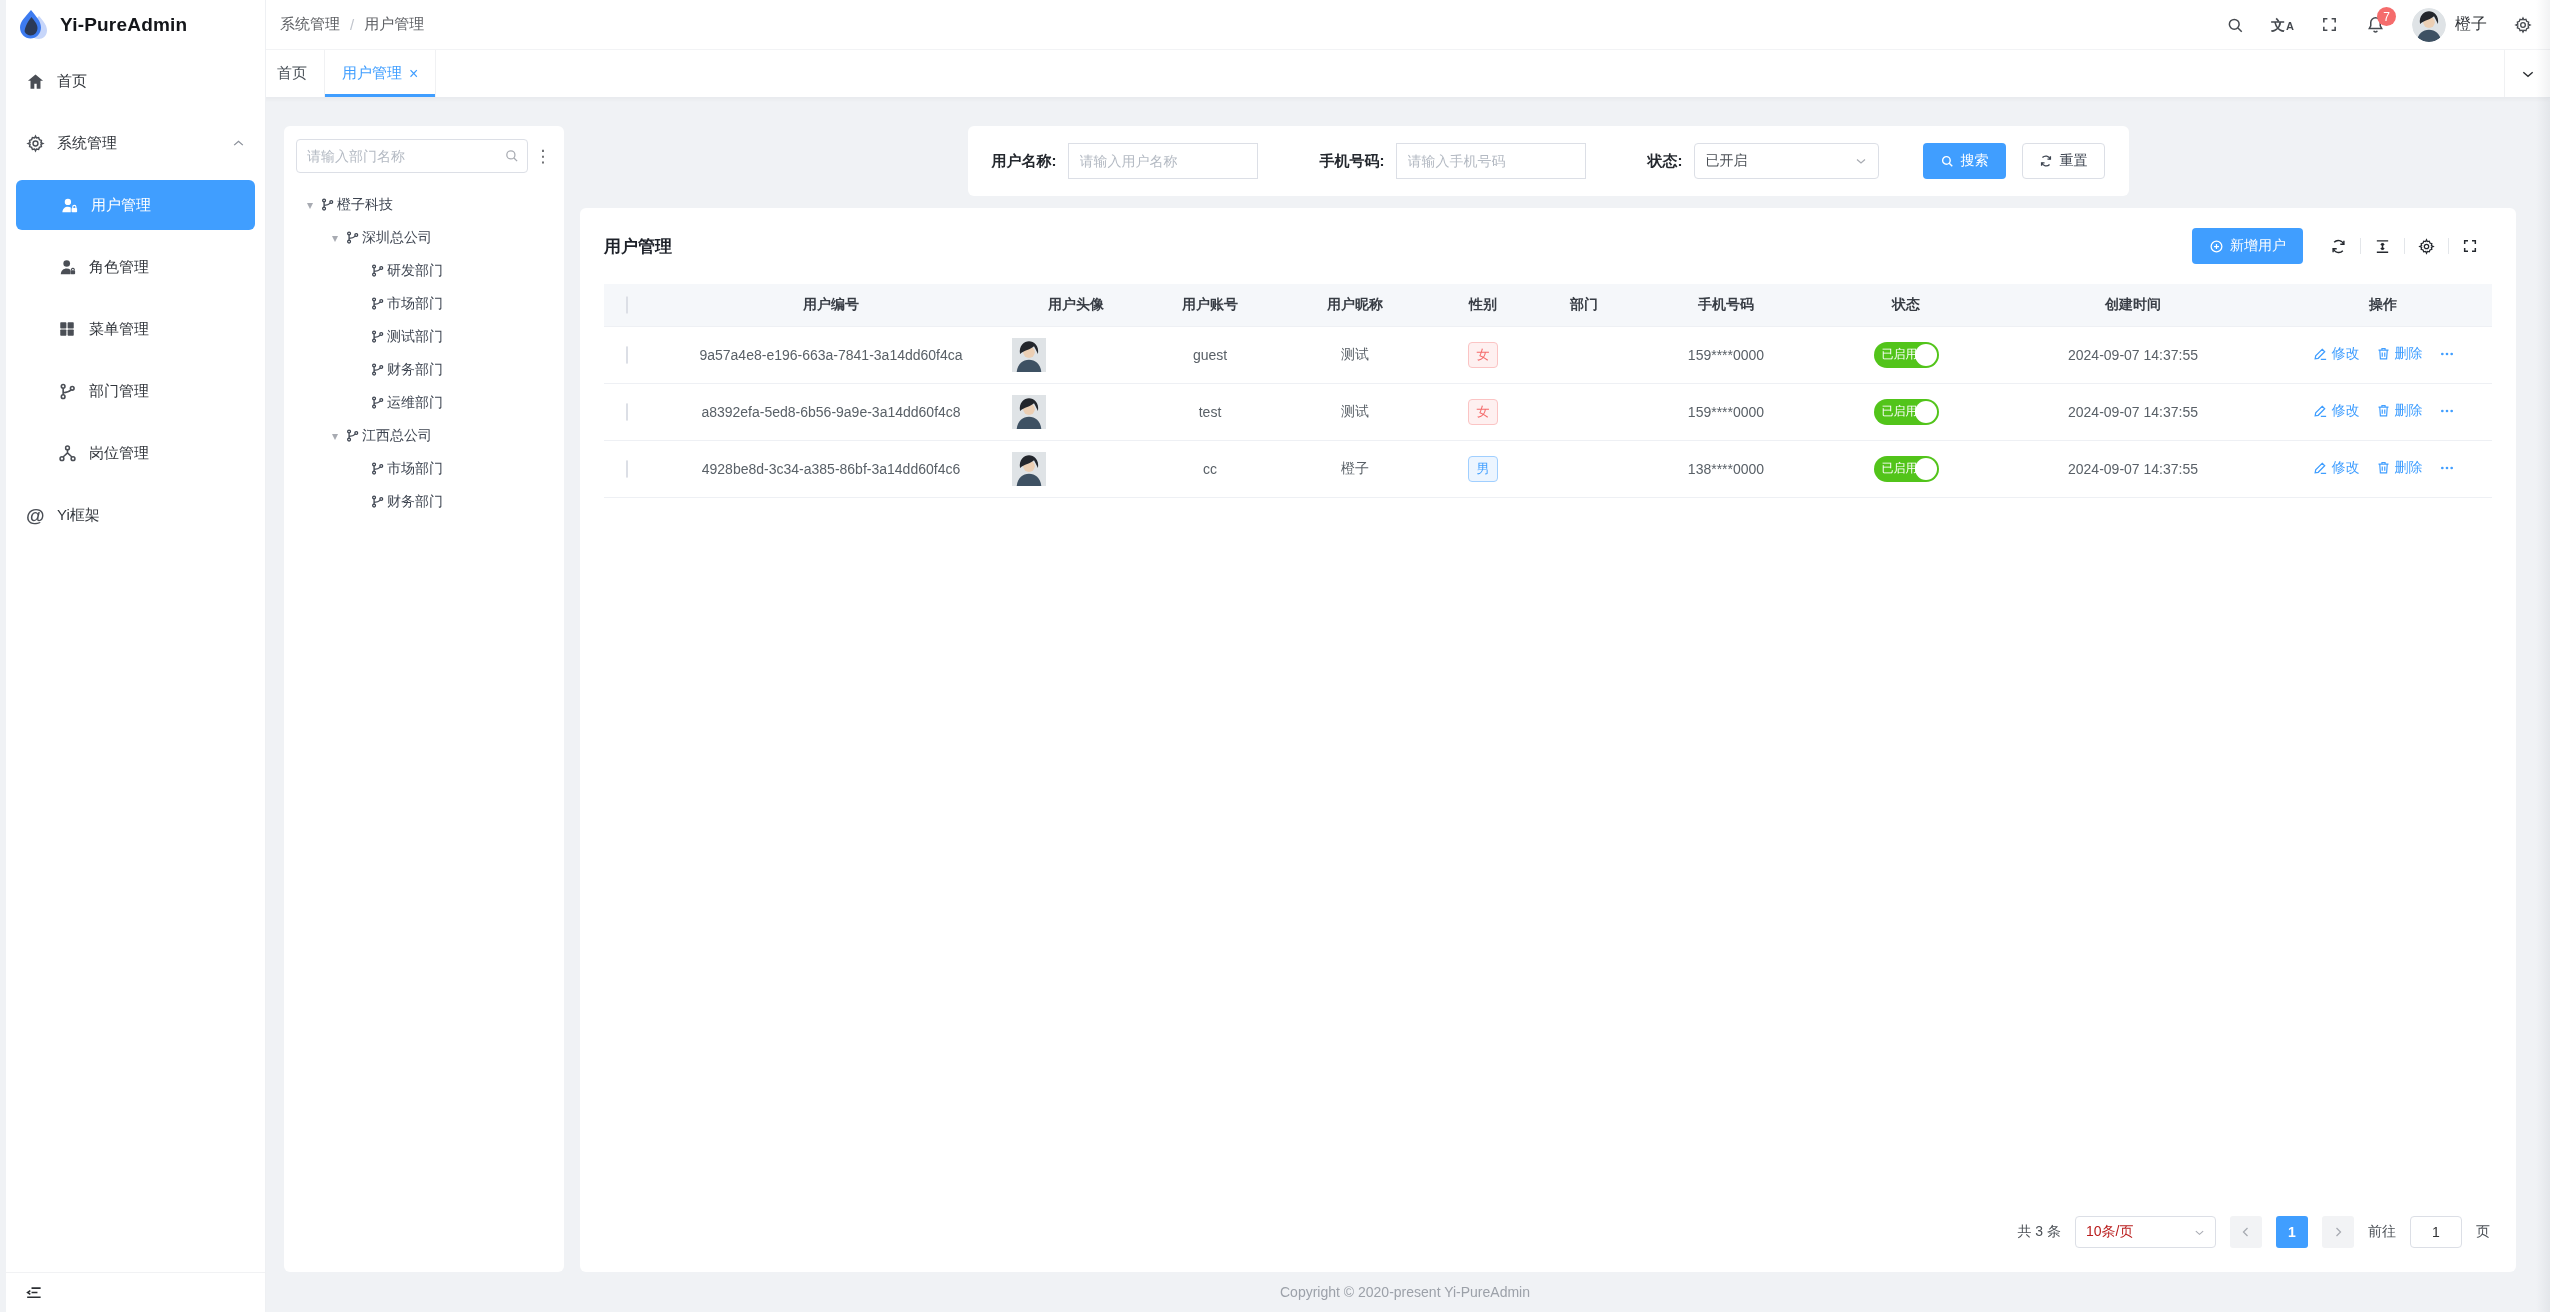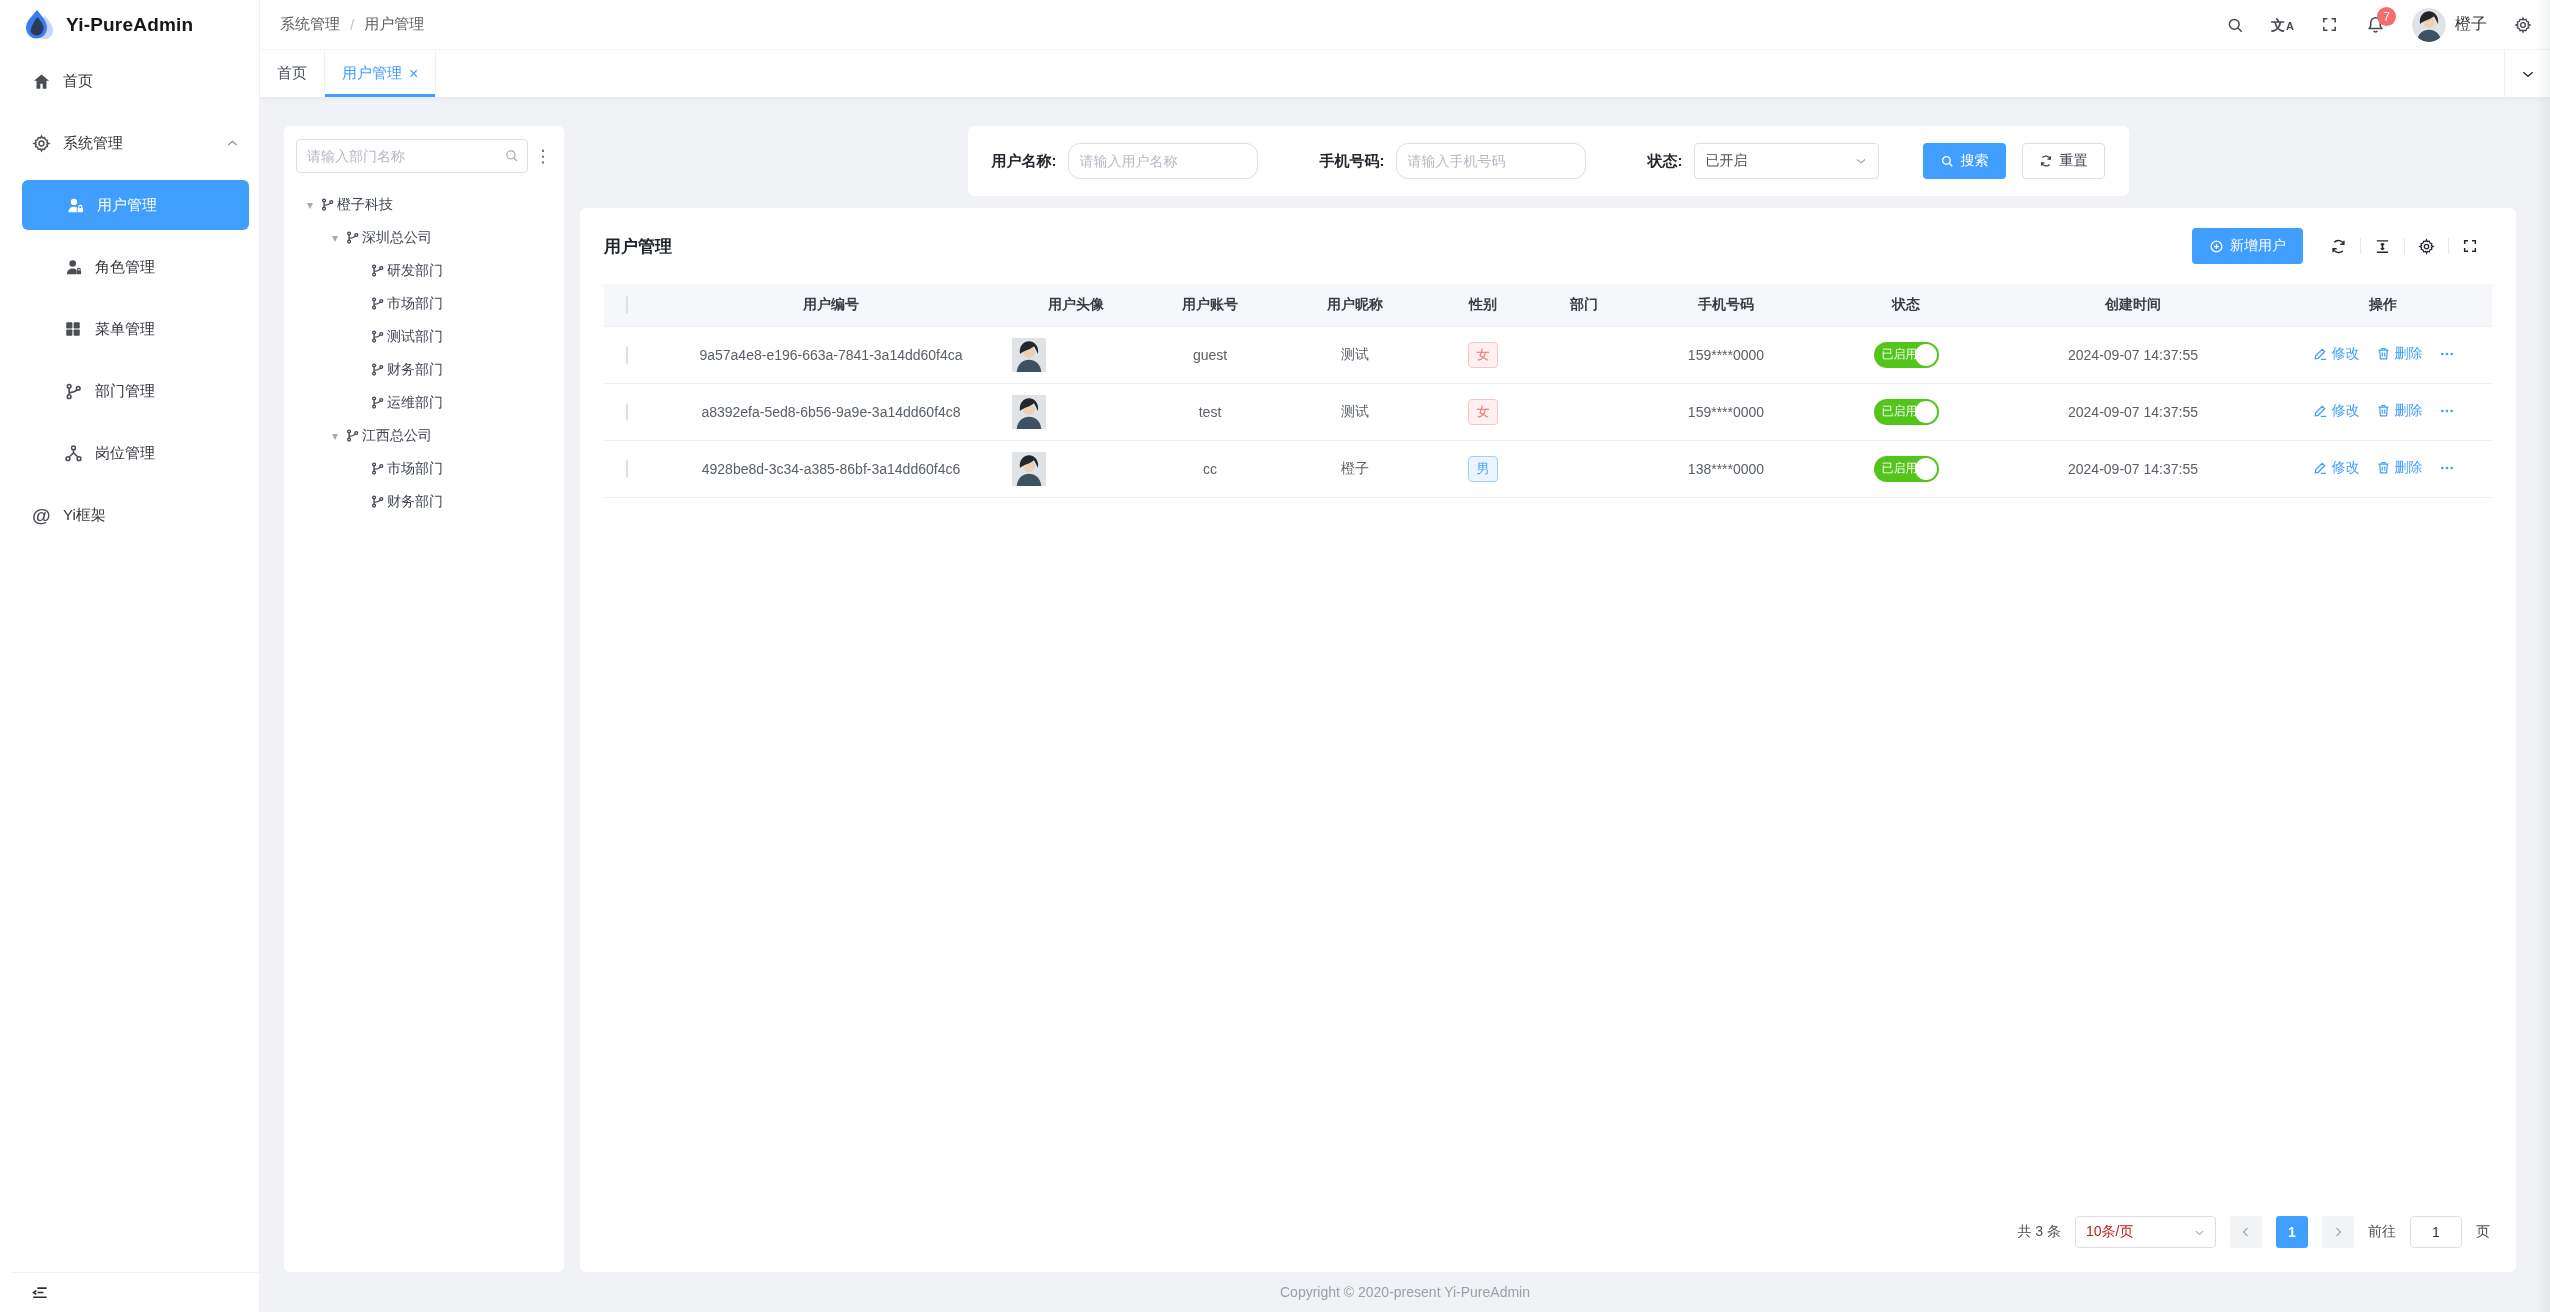--- a/index.html
+++ b/index.html
@@ -1,22 +1,22 @@
 <!DOCTYPE html>
 <html><head>
 <meta charset="utf-8">
 <style>
   * { margin:0; padding:0; box-sizing:border-box; }
   html,body { width:2550px; height:1312px; overflow:hidden; }
   body { font-family:"Liberation Sans", sans-serif; font-size:14px; color:#303133; background:#f0f2f5; position:relative; }
   svg { display:block; }
 
   
-  .sidebar { position:absolute; left:0; top:0; width:260px; height:1312px; background:#fff;
-             border-right:1px solid #eef0f3; display:flex; flex-direction:column; z-index:6;padding-left:12px; }
+  .sidebar { position:absolute; left:6px; top:0; width:260px; height:1312px; background:#fff;
+             border-right:1px solid #eef0f3; display:flex; flex-direction:column; z-index:6; }
   .logo-row { height:50px; display:flex; align-items:center; padding-left:12px; gap:10px; flex:none; }
   .logo-title { font-size:19px; font-weight:bold; color:#14161a; letter-spacing:.2px; }
   .menu { flex:1; padding-top:0; overflow:hidden; }
   .menu-row { height:62px; display:flex; align-items:center; gap:12px; padding:0 20px; color:#33373d;
               font-size:15px; cursor:pointer; }
   .menu-row .mi { width:19px; height:19px; color:#4a4e55; flex:none; }
   .menu-chevron { margin-left:auto; color:#8a8f99; width:13px; height:13px; }
   .submenu-row { padding-left:52px; }
   .menu-row.active-block { height:50px; margin:6px 10px; padding-left:44px; border-radius:6px;
               background:var(--primary); color:#fff; }
@@ -70,21 +70,21 @@
   .tree-row { height:33px; display:flex; align-items:center; cursor:pointer; color:#3d4450; font-size:14px; }
   .tree-caret { width:20px; text-align:center; color:#a8abb2; font-size:12px; flex:none; }
   .tree-ico { width:15px; height:15px; color:#3d4450; margin-right:2px; flex:none; }
 
   .right-col { flex:1; min-width:0; display:flex; flex-direction:column; gap:12px;align-items:center; }
 
   
   .filter-card { height:70px; flex:none; background:#fff; border-radius:6px; display:flex; align-items:center;
                  padding:0 24px; }
   .f-label { font-weight:bold; color:#24282e; font-size:15px; margin-right:11px; white-space:nowrap; }
-  .f-input { width:190px; height:36px; border:1px solid #dcdfe6; border-radius:12px; padding:0 11px; font-size:14px;
+  .f-input { width:190px; height:36px; border:1px solid #dcdfe6; border-radius:0; padding:0 11px; font-size:14px;
              font-family:inherit; color:#303133; outline:none; }
   .f-input::placeholder { color:#b4bac3; }
   .f-group { display:flex; align-items:center; margin-right:62px; }
   .f-select { width:185px; height:36px; border:1px solid #dcdfe6; border-radius:4px; padding:0 11px; display:flex;
               align-items:center; color:#4b5056; cursor:pointer; background:#fff;font-family:Liberation Serif, serif; }
   .f-select .chev { margin-left:auto; width:12px; height:12px; color:#a8abb2; }
   .btn { height:36px; border-radius:4px; display:inline-flex; align-items:center; gap:7px; padding:0 16px;
          font-size:14px; cursor:pointer; border:1px solid transparent; font-family:inherit; }
   .btn .mi { width:14px; height:14px; }
   .btn-primary { background:var(--primary); color:#fff; }

